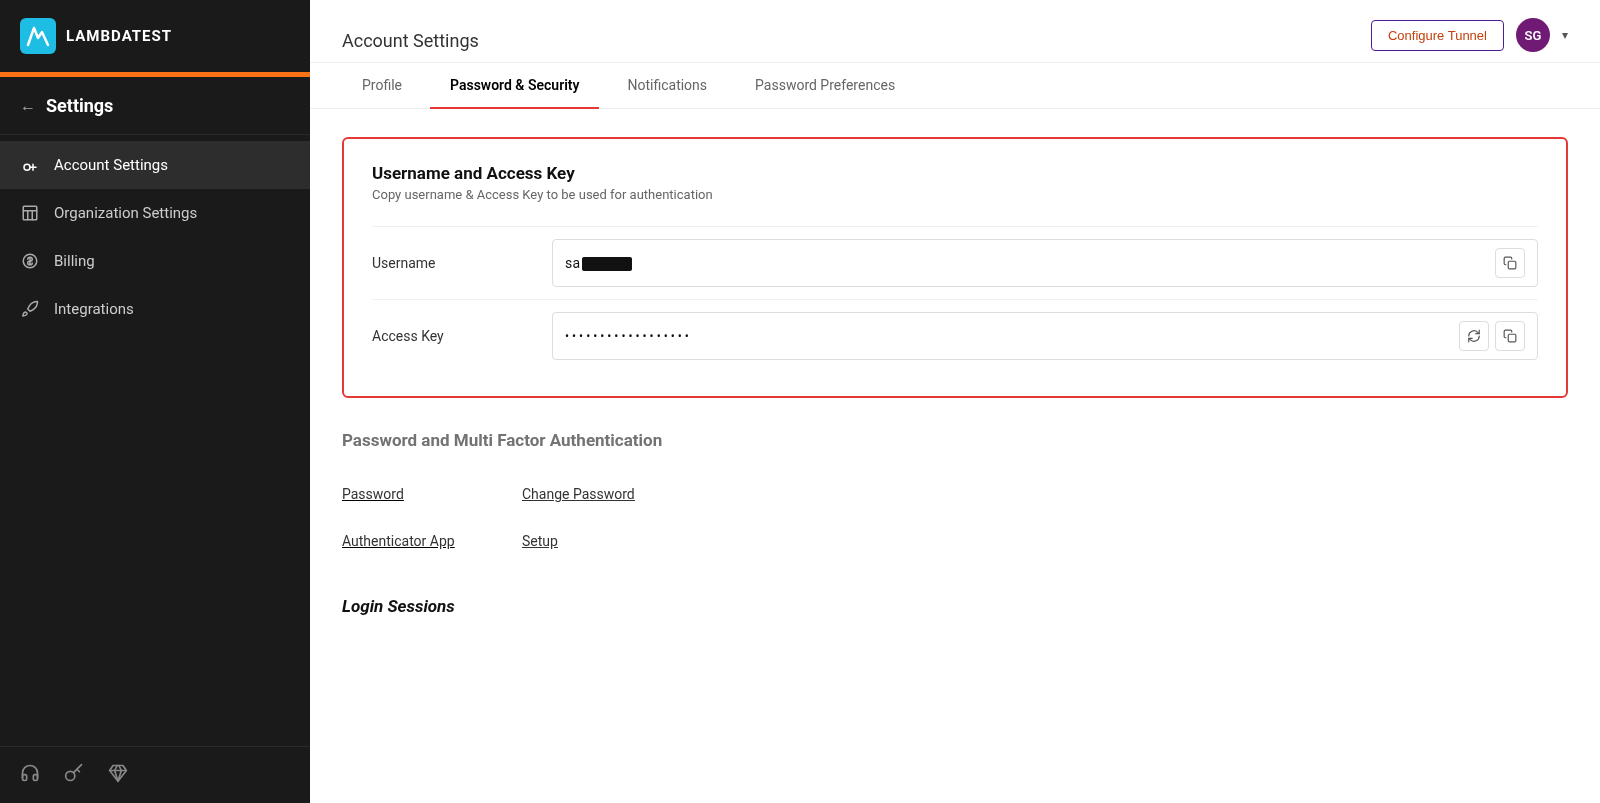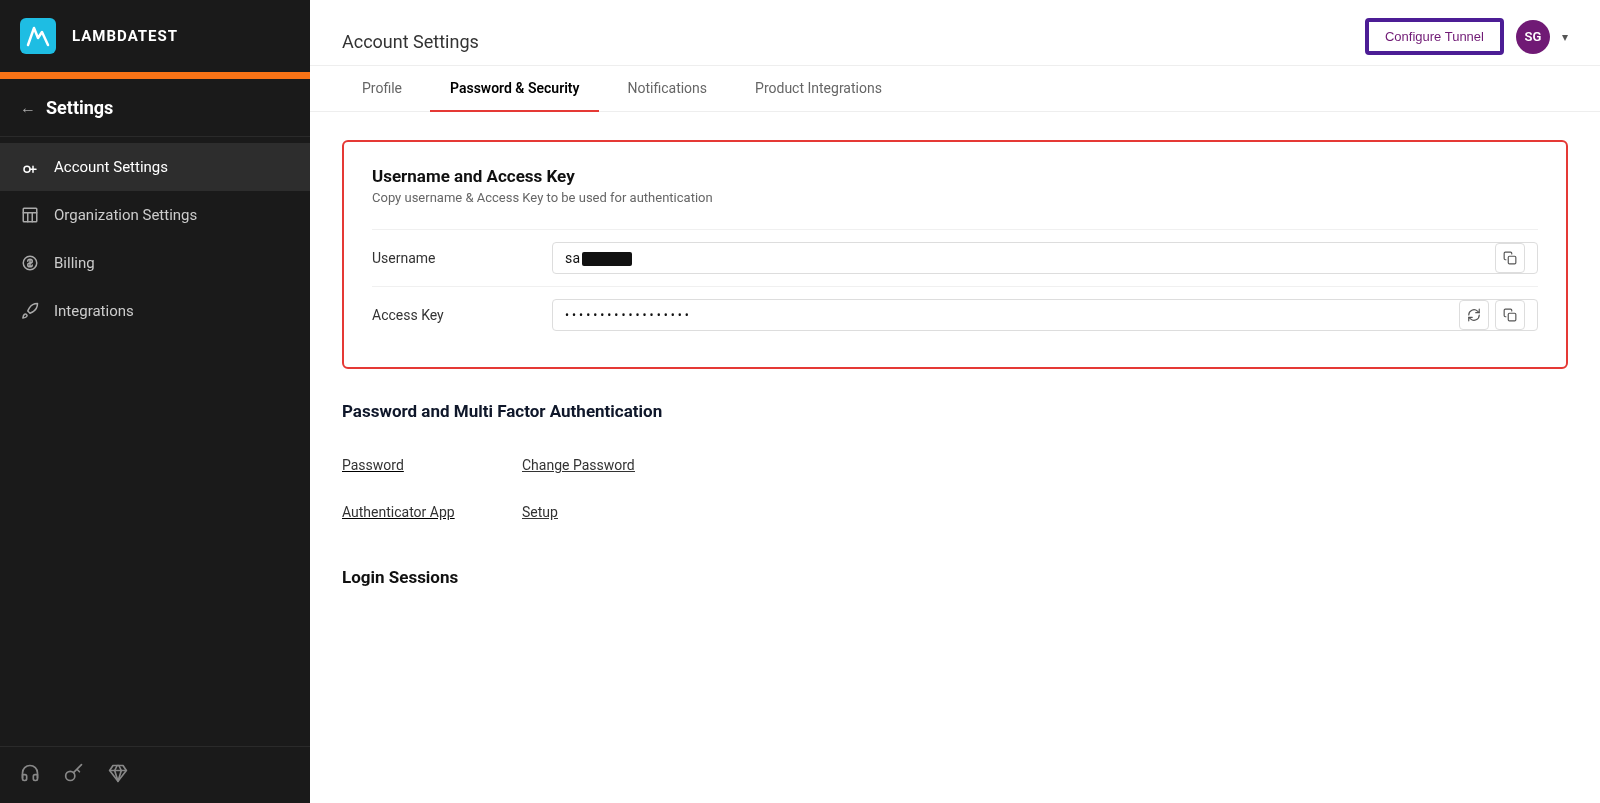--- a/index.html
+++ b/index.html
@@ -11,23 +11,23 @@
       background: #1a1a1a;
       color: #fff;
       display: flex;
       flex-direction: column;
       flex-shrink: 0;
       height: 100%;
     }
     .sidebar-logo {
       display: flex;
       align-items: center;
-      gap: 16px;
+      gap: 10px;
       padding: 18px 20px;
-      border-bottom: 7px solid #f97316;
+      border-bottom: 5px solid #f97316;
     }
     .logo-icon {
       width: 36px;
       height: 36px;
     }
     .logo-text {
       font-size: 15px;
       font-weight: 700;
       letter-spacing: 1px;
       color: #fff;
@@ -106,27 +106,27 @@
       font-weight: 400;
       color: #333;
     }
     .main-header-right {
       display: flex;
       align-items: center;
       gap: 12px;
       padding-bottom: 10px;
     }
     .configure-tunnel-btn {
-      border: 4px solid #4c1d95;
+      border: 1px solid #4c1d95;
       background: #fff;
       padding: 7px 16px;
       border-radius: 4px;
       font-size: 13px;
       cursor: pointer;
-      color: #701a75;
+      color: #c2410c;
       text-align: center;
     }
     .user-avatar {
       width: 34px;
       height: 34px;
       border-radius: 50%;
       background: #701a75;
       color: #fff;
       display: flex;
       align-items: center;
@@ -197,21 +197,21 @@
     .field-label {
       width: 180px;
       font-size: 14px;
       color: #333;
       flex-shrink: 0;
     }
     .field-input-wrapper {
       flex: 1;
       border: 1px solid #ddd;
       border-radius: 4px;
-      padding: 0 12px;
+      padding: 8px 12px;
       display: flex;
       align-items: center;
       background: #fff;
       position: relative;
     }
     .field-value {
       flex: 1;
       font-size: 14px;
       color: #111;
       letter-spacing: 0.02em;
@@ -235,21 +235,21 @@
       font-size: 13px;
     }
 
     
     .plain-section {
       margin-bottom: 32px;
     }
     .plain-section-title {
       font-size: 17px;
       font-weight: 700;
-      color: #0f172a;
+      color: #737373;
       margin-bottom: 20px;
     }
     .plain-field-row {
       display: flex;
       align-items: center;
       padding: 14px 0;
       text-decoration: underline;
     }
     .plain-field-label {
       width: 180px;
@@ -262,20 +262,21 @@
       text-decoration: underline;
       font-size: 14px;
       cursor: pointer;
     }
 
     
     .login-sessions-title {
       font-size: 17px;
       font-weight: 700;
       color: #111;
+      font-style: italic;
     }
 
     
     .blurred-part {
       display: inline-block;
       background: #111;
       border-radius: 2px;
       color: transparent;
       width: 50px;
       height: 14px;
@@ -370,21 +371,21 @@
       <button class="configure-tunnel-btn">Configure Tunnel</button>
       <div class="user-avatar">SG</div>
       <span class="avatar-chevron">▾</span>
     </div>
   </div>
 
   <div class="tabs">
     <div class="tab">Profile</div>
     <div class="tab active">Password &amp; Security</div>
     <div class="tab">Notifications</div>
-    <div class="tab">Product Integrations</div>
+    <div class="tab">Password Preferences</div>
   </div>
 
   <div class="page-content">
 
     <div class="section-card">
       <div class="section-title">Username and Access Key</div>
       <div class="section-subtitle">Copy username &amp; Access Key to be used for authentication</div>
 
       <div class="field-row">
         <span class="field-label">Username</span>

